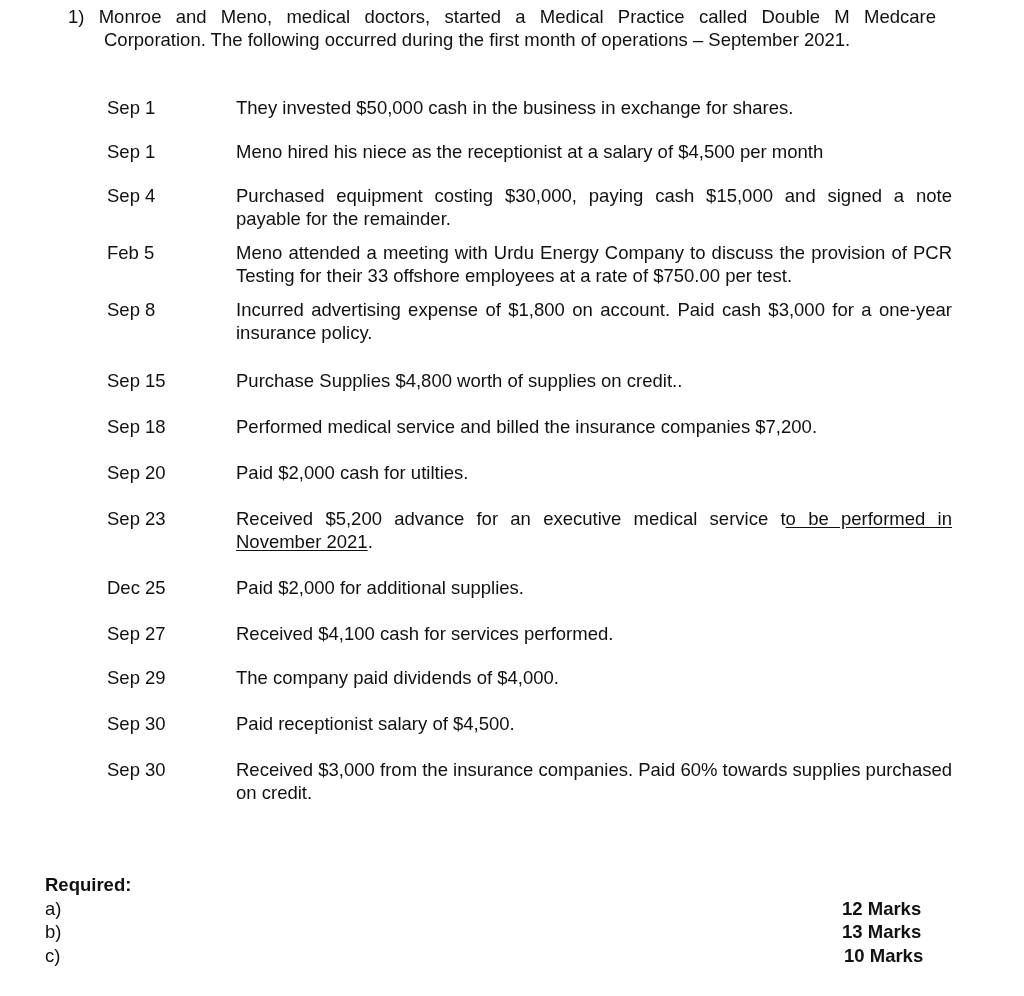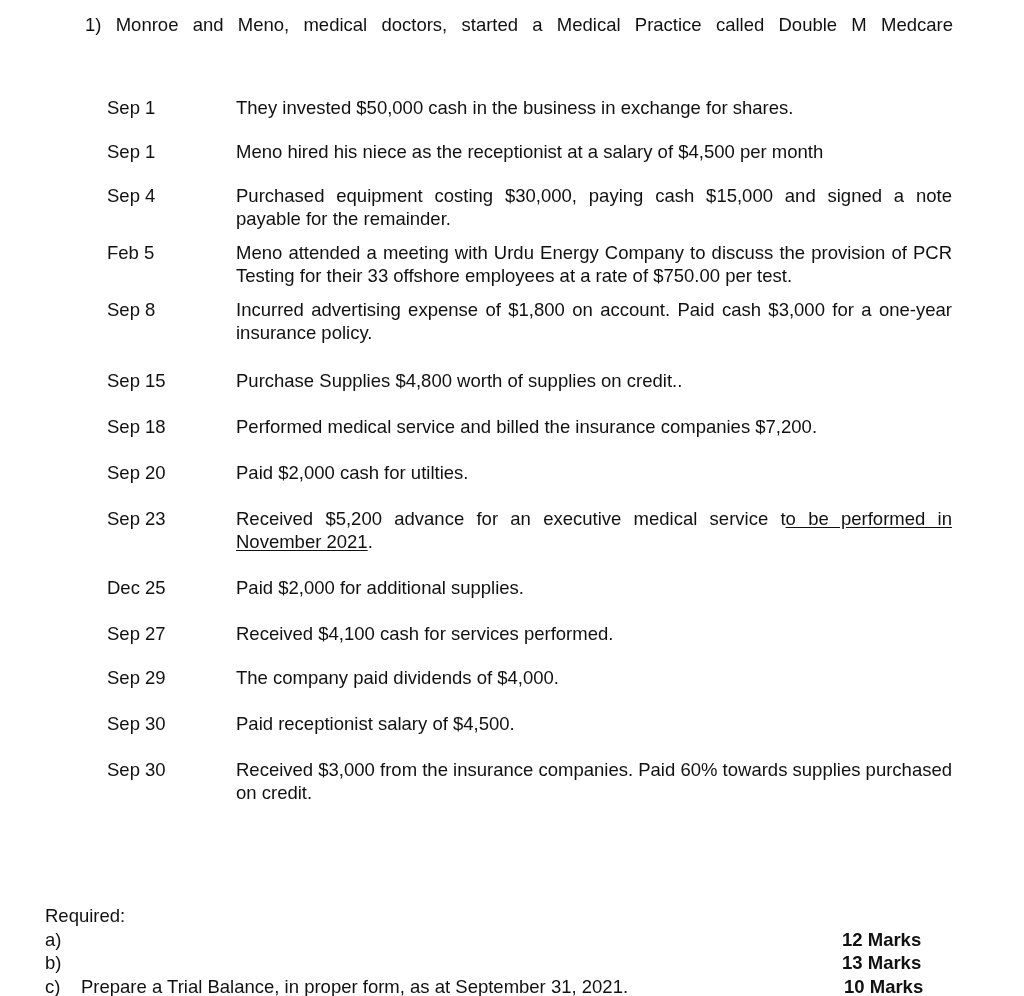--- a/index.html
+++ b/index.html
@@ -11,25 +11,24 @@
       width: 1024px;
       height: 996px;
       position: relative;
       overflow: hidden;
       font-family: "Liberation Sans", sans-serif;
       color: #111111;
       font-size: 18.5px;
     }
     .intro {
       position: absolute;
-      left: 85px;
+      left: 68px;
       top: 5px;
       width: 868px;
       line-height: 23px;
-      margin-top: 8px;
     }
     .intro .line1 {
       display: flex;
       justify-content: space-between;
     }
     .intro .line2 {
       padding-left: 36px;
     }
     .tx {
       position: absolute;
@@ -58,22 +57,21 @@
       text-underline-offset: 2px;
     }
     .required {
       position: absolute;
       left: 45px;
       top: 873px;
       width: 900px;
       line-height: 23.5px;
     }
     .required .heading {
-      font-weight: normal;
-      margin-top: 31px;
+      font-weight: bold;
     }
     .req-row {
       position: relative;
       height: 23.5px;
       white-space: nowrap;
     }
     .req-row .letter {
       position: absolute;
       left: 0;
     }
@@ -89,20 +87,21 @@
     .bi {
       font-weight: bold;
       font-style: italic;
     }
   </style>
 </head>
 <body>
 
 <div class="intro">
   <div class="line1" style="text-align:justify;text-align-last:justify;display:block;">1) Monroe and Meno, medical doctors, started a Medical Practice called Double M Medcare</div>
+  <div class="line2">Corporation. The following occurred during the first month of operations – September 2021.</div>
 </div>
 
 <div class="tx" style="top:96px;">
   <span class="date">Sep 1</span>
   <span class="desc">They invested $50,000 cash in the business in exchange for shares.</span>
 </div>
 
 <div class="tx" style="top:140px;">
   <span class="date">Sep 1</span>
   <span class="desc">Meno hired his niece as the receptionist at a salary of $4,500 per month</span>
@@ -173,16 +172,15 @@
   <div class="req-row">
     <span class="letter">a)</span>
     <span class="marks">12 Marks</span>
   </div>
   <div class="req-row">
     <span class="letter">b)</span>
     <span class="marks">13 Marks</span>
   </div>
   <div class="req-row">
     <span class="letter">c)</span>
-    <span class="text">Prepare a Trial Balance, in proper form, as at September 31, 2021.</span>
     <span class="marks" style="left:799px;">10 Marks</span>
   </div>
 </div>
 
 </body></html>

